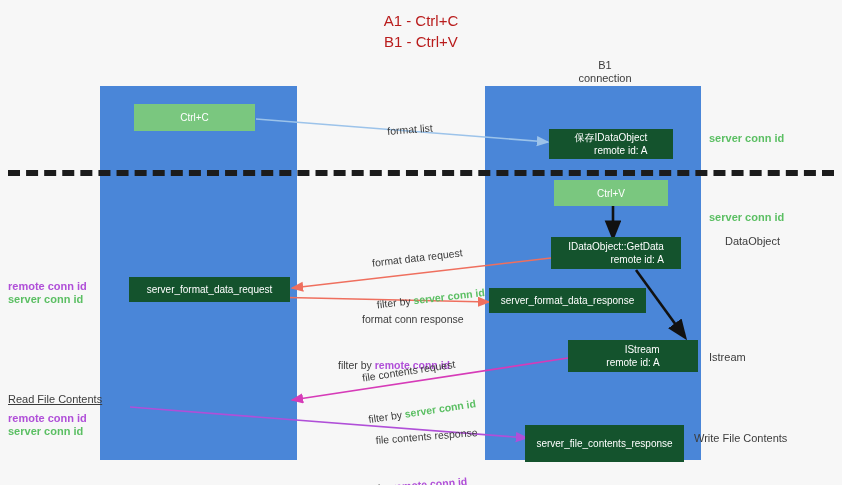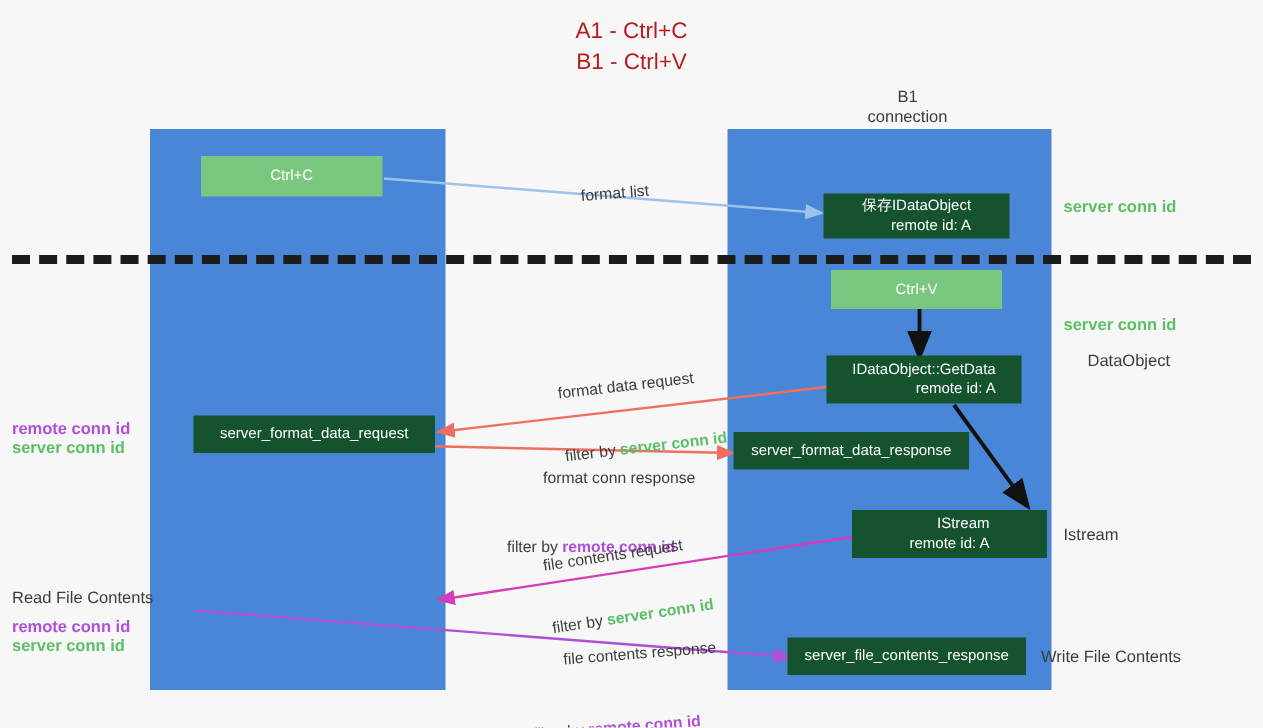--- a/index.html
+++ b/index.html
@@ -171,32 +171,32 @@
 remote id: A</div>
 
   <div class="box orange" style="left:568px; top:340px; width:130px; height:32px;">IStream
 remote id: A</div>
 
   <div class="box orange" style="left:129px; top:277px; width:161px; height:25px;">server_format_data_request</div>
 
   <div class="box orange" style="left:489px; top:288px; width:157px; height:25px;">server_format_data_response</div>
 
 
-  <div class="box orange" style="left:525px; top:425px; width:159px; height:25px;">server_file_contents_response</div>
+  <div class="box orange" style="left:525px; top:425px; width:159px; height:37px;">server_file_contents_response</div>
 
   <div class="lbl green" style="left:709px; top:131px;">server conn id</div>
   <div class="lbl green" style="left:709px; top:210px;">server conn id</div>
   <div class="lbl dark" style="left:709px; top:234px;margin-left:16px;">DataObject</div>
   <div class="lbl dark" style="left:709px; top:350px;">Istream</div>
   <div class="lbl dark" style="left:694px; top:431px;text-align:right;">Write File Contents</div>
 
   <div class="lbl purple" style="left:8px; top:279px;">remote conn id</div>
   <div class="lbl green" style="left:8px; top:292px;">server conn id</div>
 
-  <div class="lbl dark" style="left:8px; top:392px;">Read File Contents</div>
+  <div class="lbl dark" style="left:8px; top:392px;text-decoration:underline;">Read File Contents</div>
   <div class="lbl purple" style="left:8px; top:411px;">remote conn id</div>
   <div class="lbl green" style="left:8px; top:424px;">server conn id</div>
 
   <div class="cap" style="left:374px; top:111px; transform:rotate(-4.5deg);">
     <span>format list</span>
   </div>
 
   <div class="cap" style="left:368px; top:228px; transform:rotate(-6.6deg);">
     <div>format data request</div>
     <div><span>filter by </span><span class="g">server conn id</span></div>

